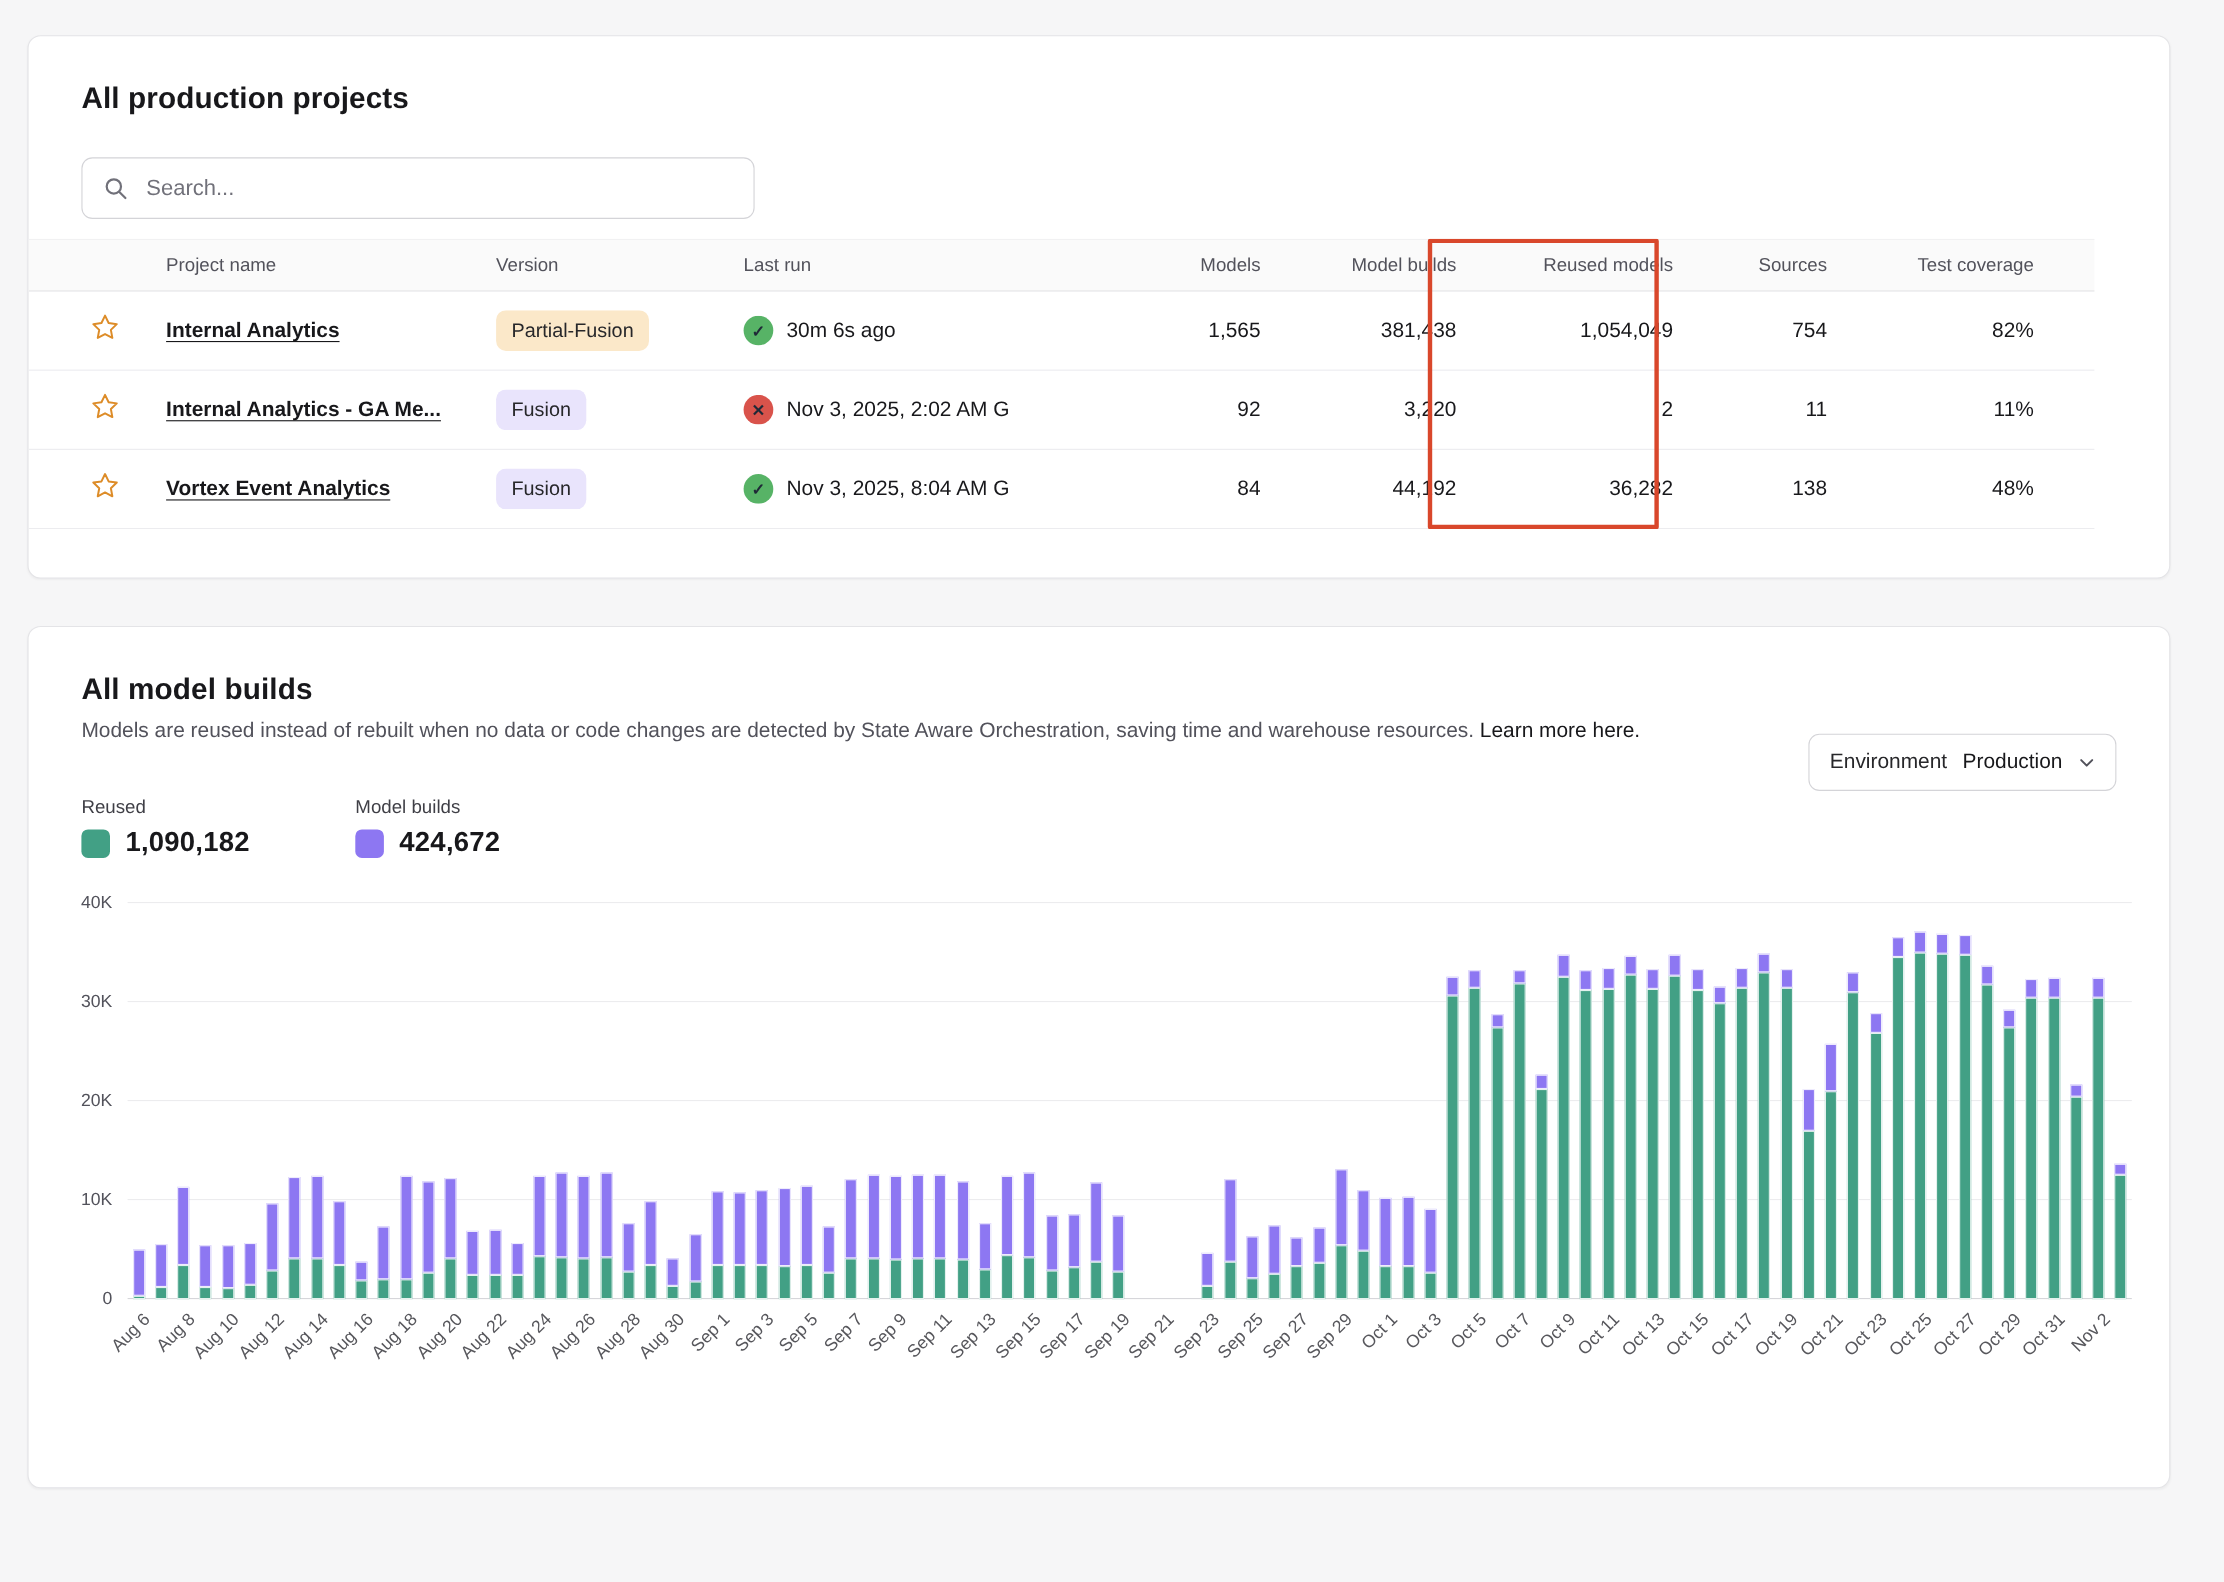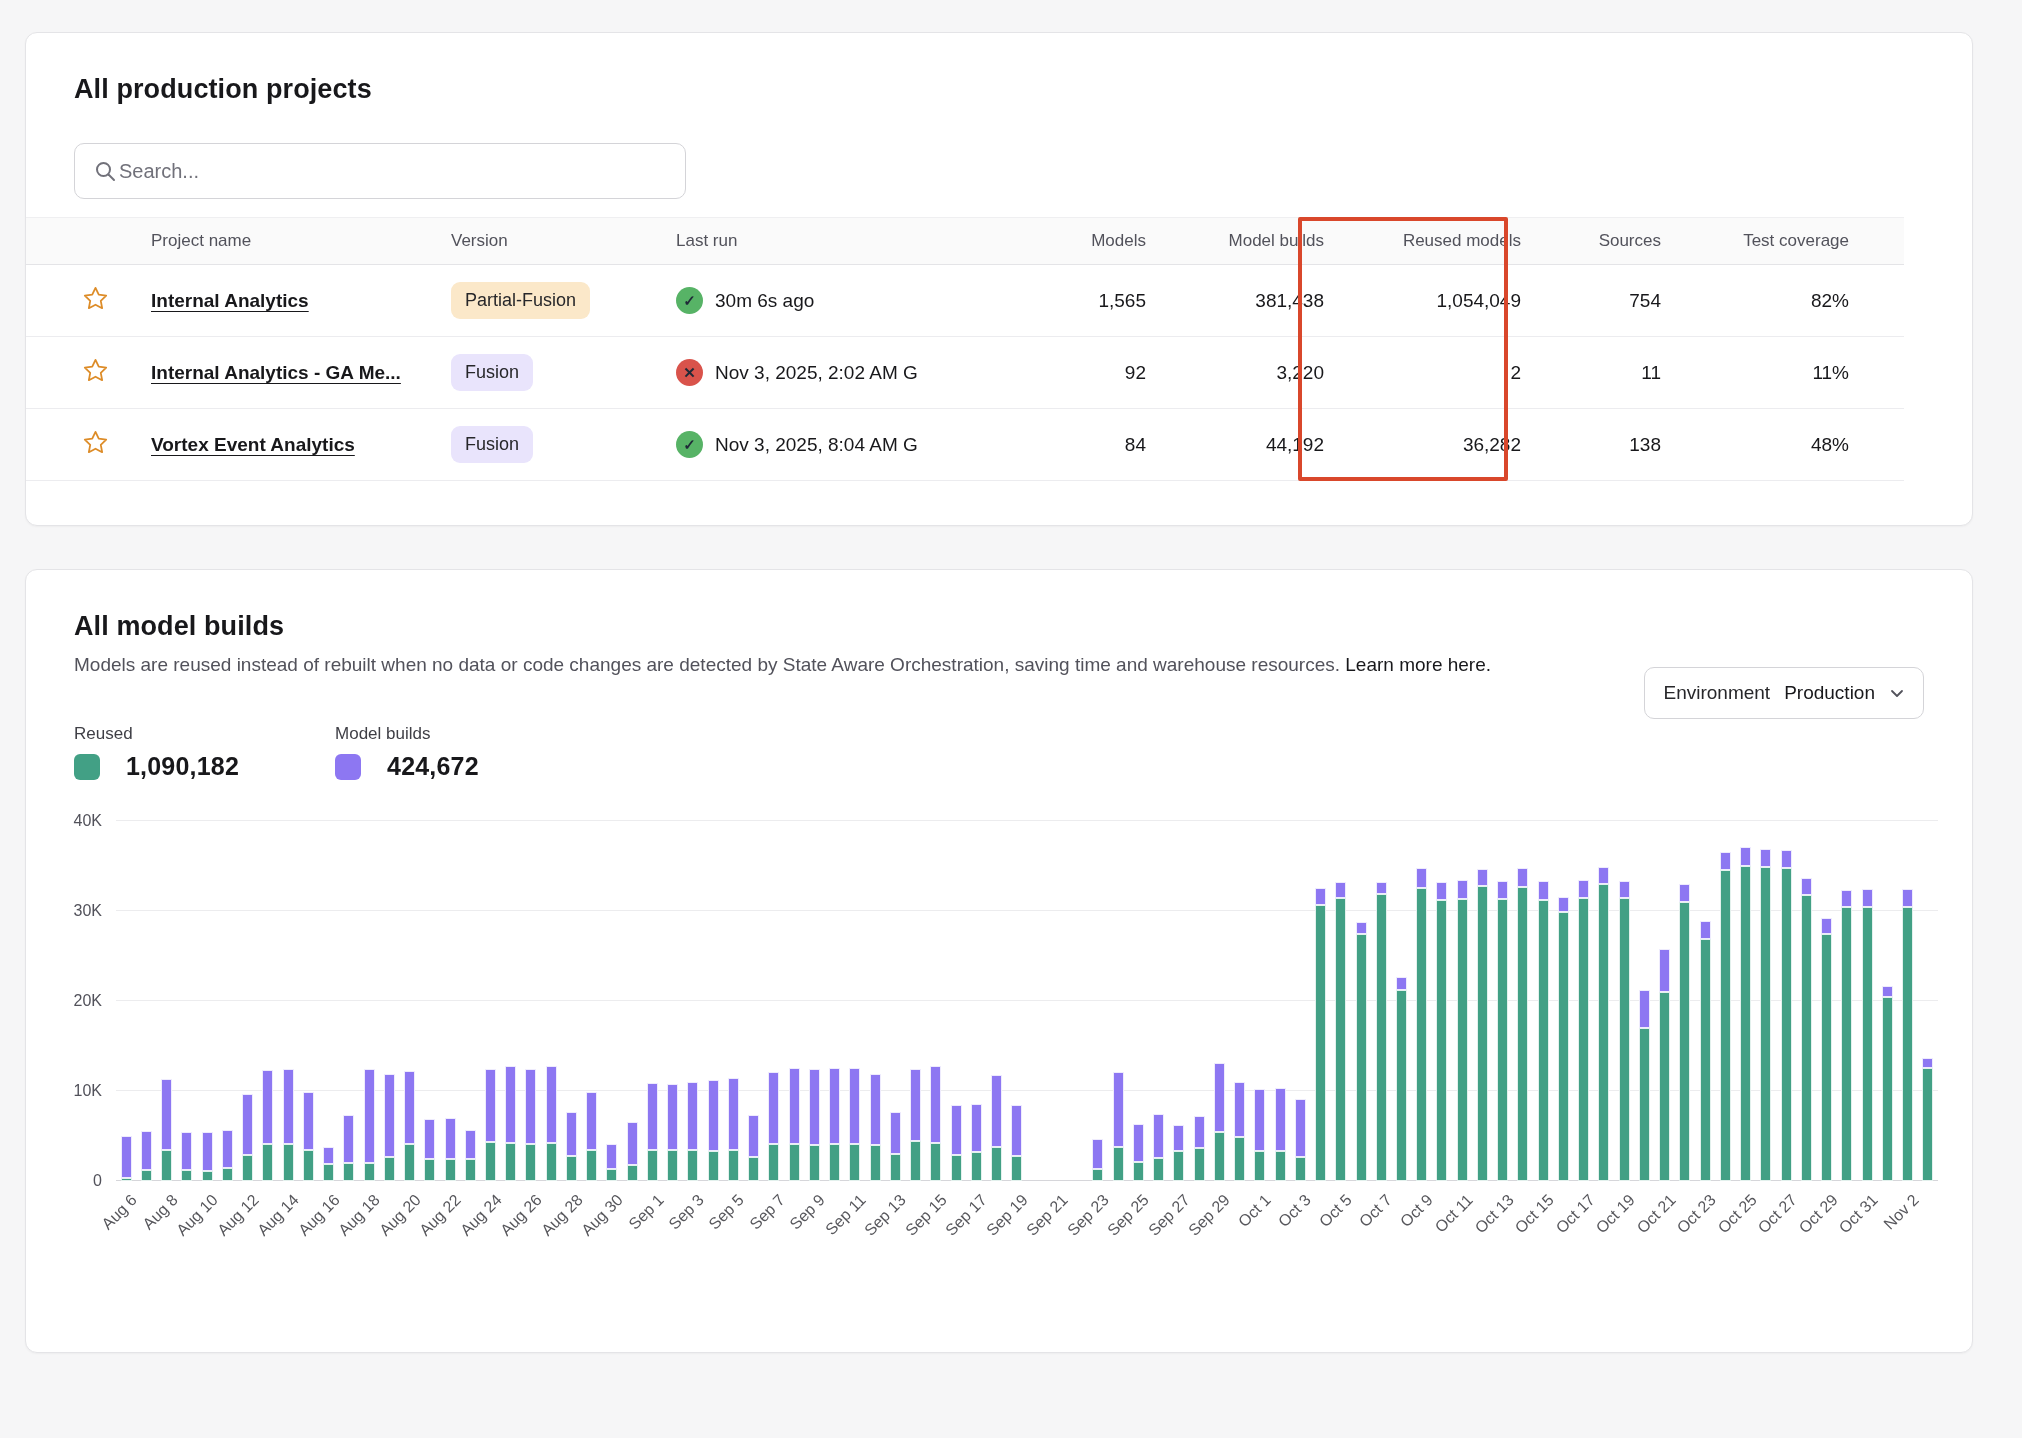--- a/index.html
+++ b/index.html
@@ -17,21 +17,21 @@
     margin-left:25px; margin-right:49px;
     box-shadow:0 1px 2px rgba(0,0,0,0.04);
   }
   
   #card-projects { margin-top:32px; padding-top:38px; padding-bottom:44px; position:relative; }
   .card-title { font-size:27px; font-weight:700; line-height:36px; padding:0 48px; letter-spacing:.1px; }
   .card-sub { font-size:19px; line-height:26px; color:#52525b; padding:0 48px; margin-top:8px; }
   .search-wrap {
     margin:36px 48px 18px 48px; width:612px; height:56px;
     border:1.5px solid #d4d4d8; border-radius:10px;
-    display:flex; align-items:center; padding:0 18px; background:#fff;
+    display:flex; align-items:center; gap:14px; padding:0 18px; background:#fff;
   }
   .search-wrap input {
     border:none; outline:none; font-size:20px; color:#3f3f46; flex:1;
     font-family:"Liberation Sans", sans-serif; background:transparent;
   }
   .search-wrap input::placeholder { color:#71717a; }
   .tbl-wrap { position:relative; width:1878px; overflow:hidden; }
   .t-row { display:flex; width:1996px; align-items:center; }
   .t-head { height:48px; background:#fafafa; border-top:1px solid #efeff1; border-bottom:1px solid #e4e4e7;
             font-size:17px; color:#52525b; font-weight:500; }
@@ -67,21 +67,21 @@
   .env-select {
     position:absolute; top:97px; right:48px; height:52px;
     border:1.5px solid #d4d4d8; border-radius:10px; background:#fff;
     display:flex; align-items:center; gap:14px; padding:0 18px;
     font-size:19px; cursor:pointer;
   }
   .env-select .env-label { color:#27272a; }
   .env-select .env-value { color:#18181b; font-weight:500; }
   .legend { display:flex; gap:96px; margin:46px 48px 0 48px; }
   .legend-item .legend-label { font-size:17px; color:#3f3f46; }
-  .legend-swval { display:flex; align-items:center; gap:26px; margin-top:8px; }
+  .legend-swval { display:flex; align-items:center; gap:14px; margin-top:8px; }
   .legend-swatch { width:26px; height:26px; border-radius:6px; }
   .legend-value { font-size:25px; font-weight:700; letter-spacing:.2px; }
   
   .chart { position:relative; margin:40px 34px 0 28px; }
   .chart-plot { position:relative; margin-left:62px; height:360px; }
   .gridline { position:absolute; left:0; right:0; height:1px; background:#ececee; }
   .gridline.baseline { background:#d6d6da; }
   .ytick { position:absolute; right:calc(100% + 14px); transform:translateY(50%); font-size:16px; color:#52525b; }
   .bar-slot { position:absolute; bottom:0; height:100%; display:flex; align-items:flex-end; justify-content:center; }
   .bar { position:relative; width:11px; height:100%; }

